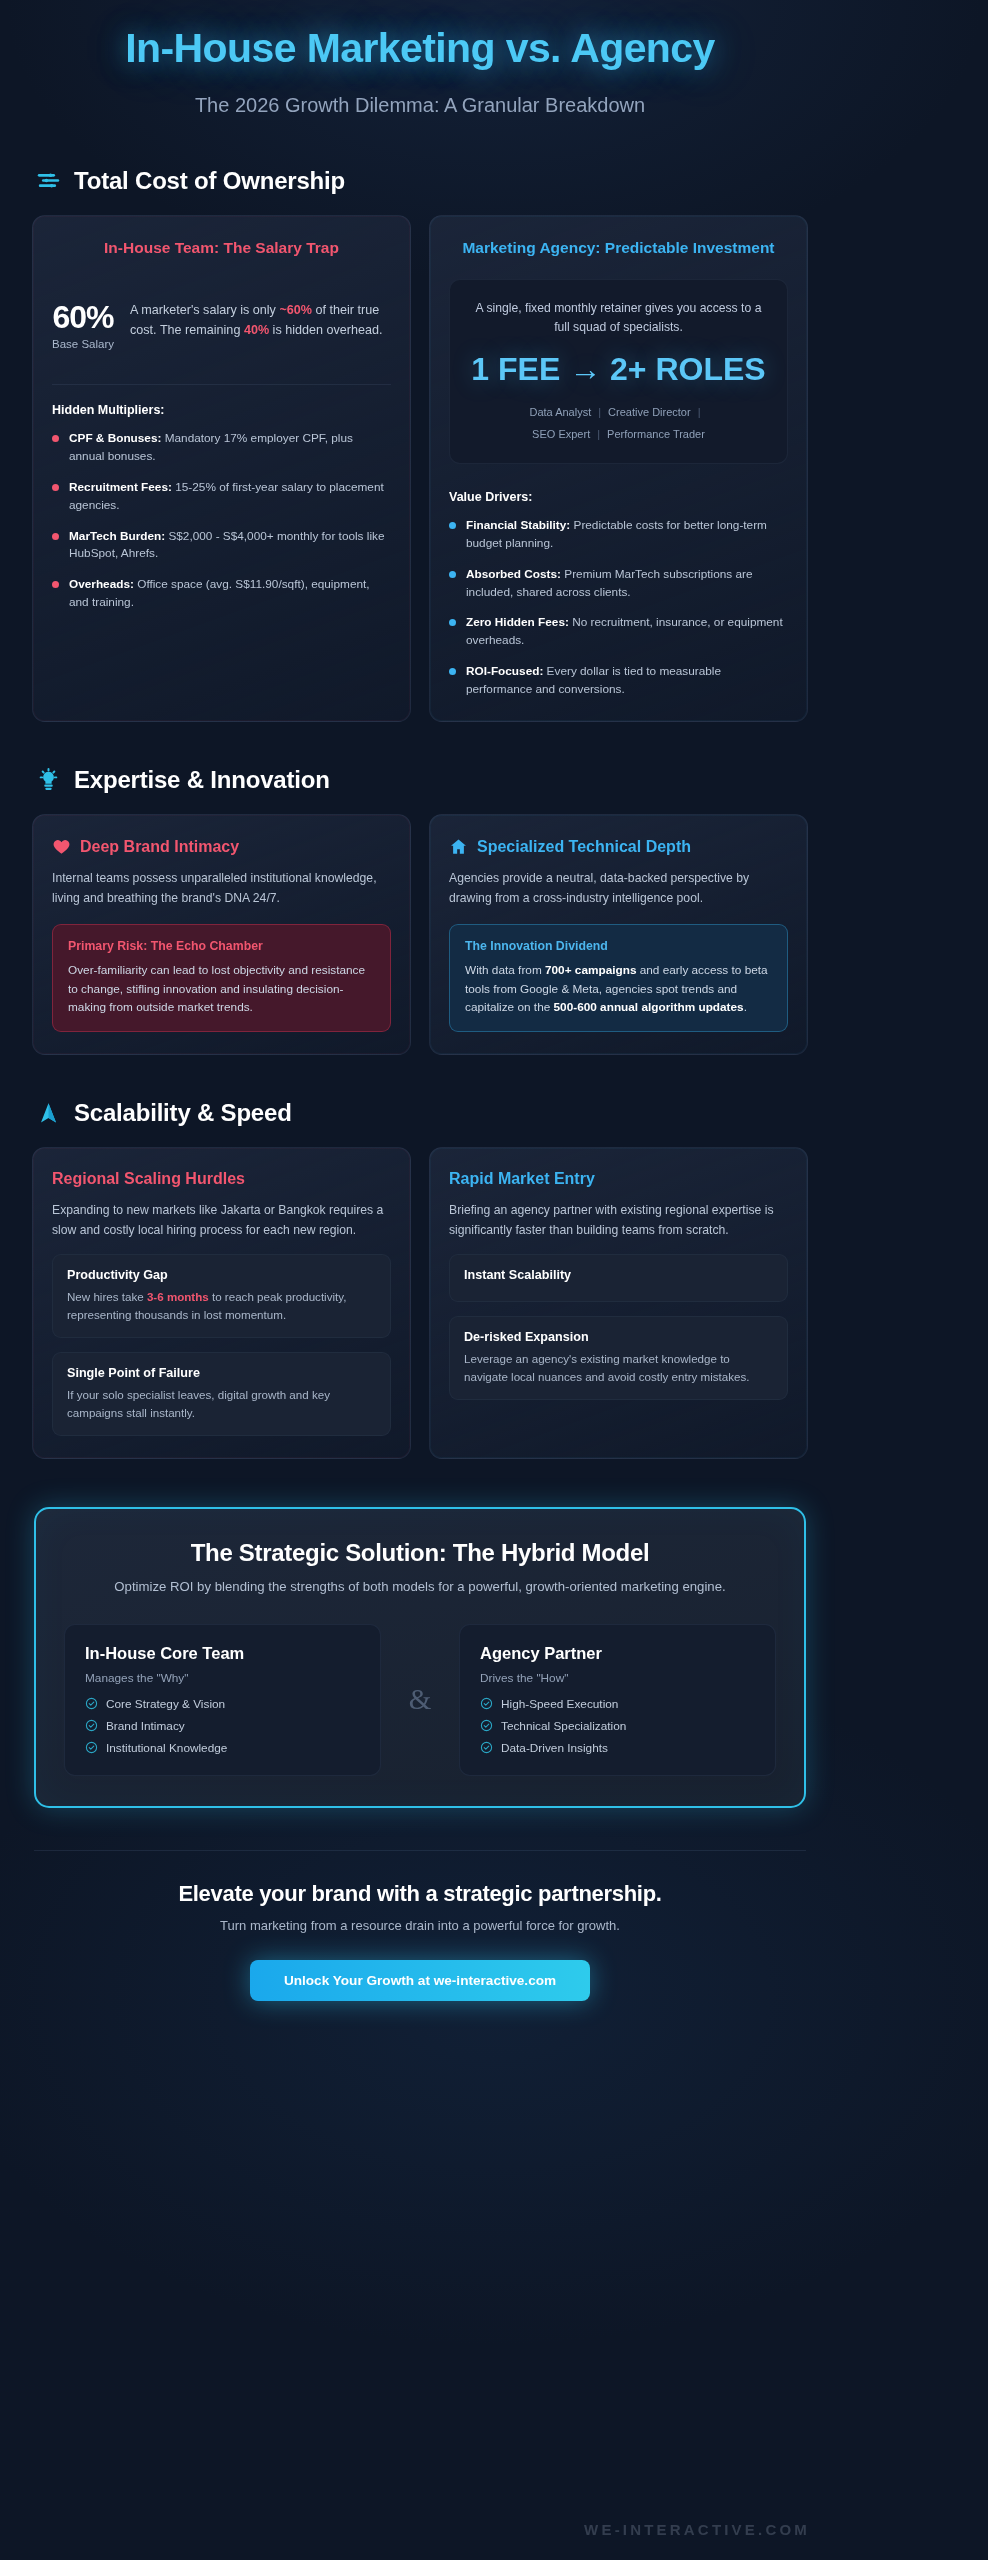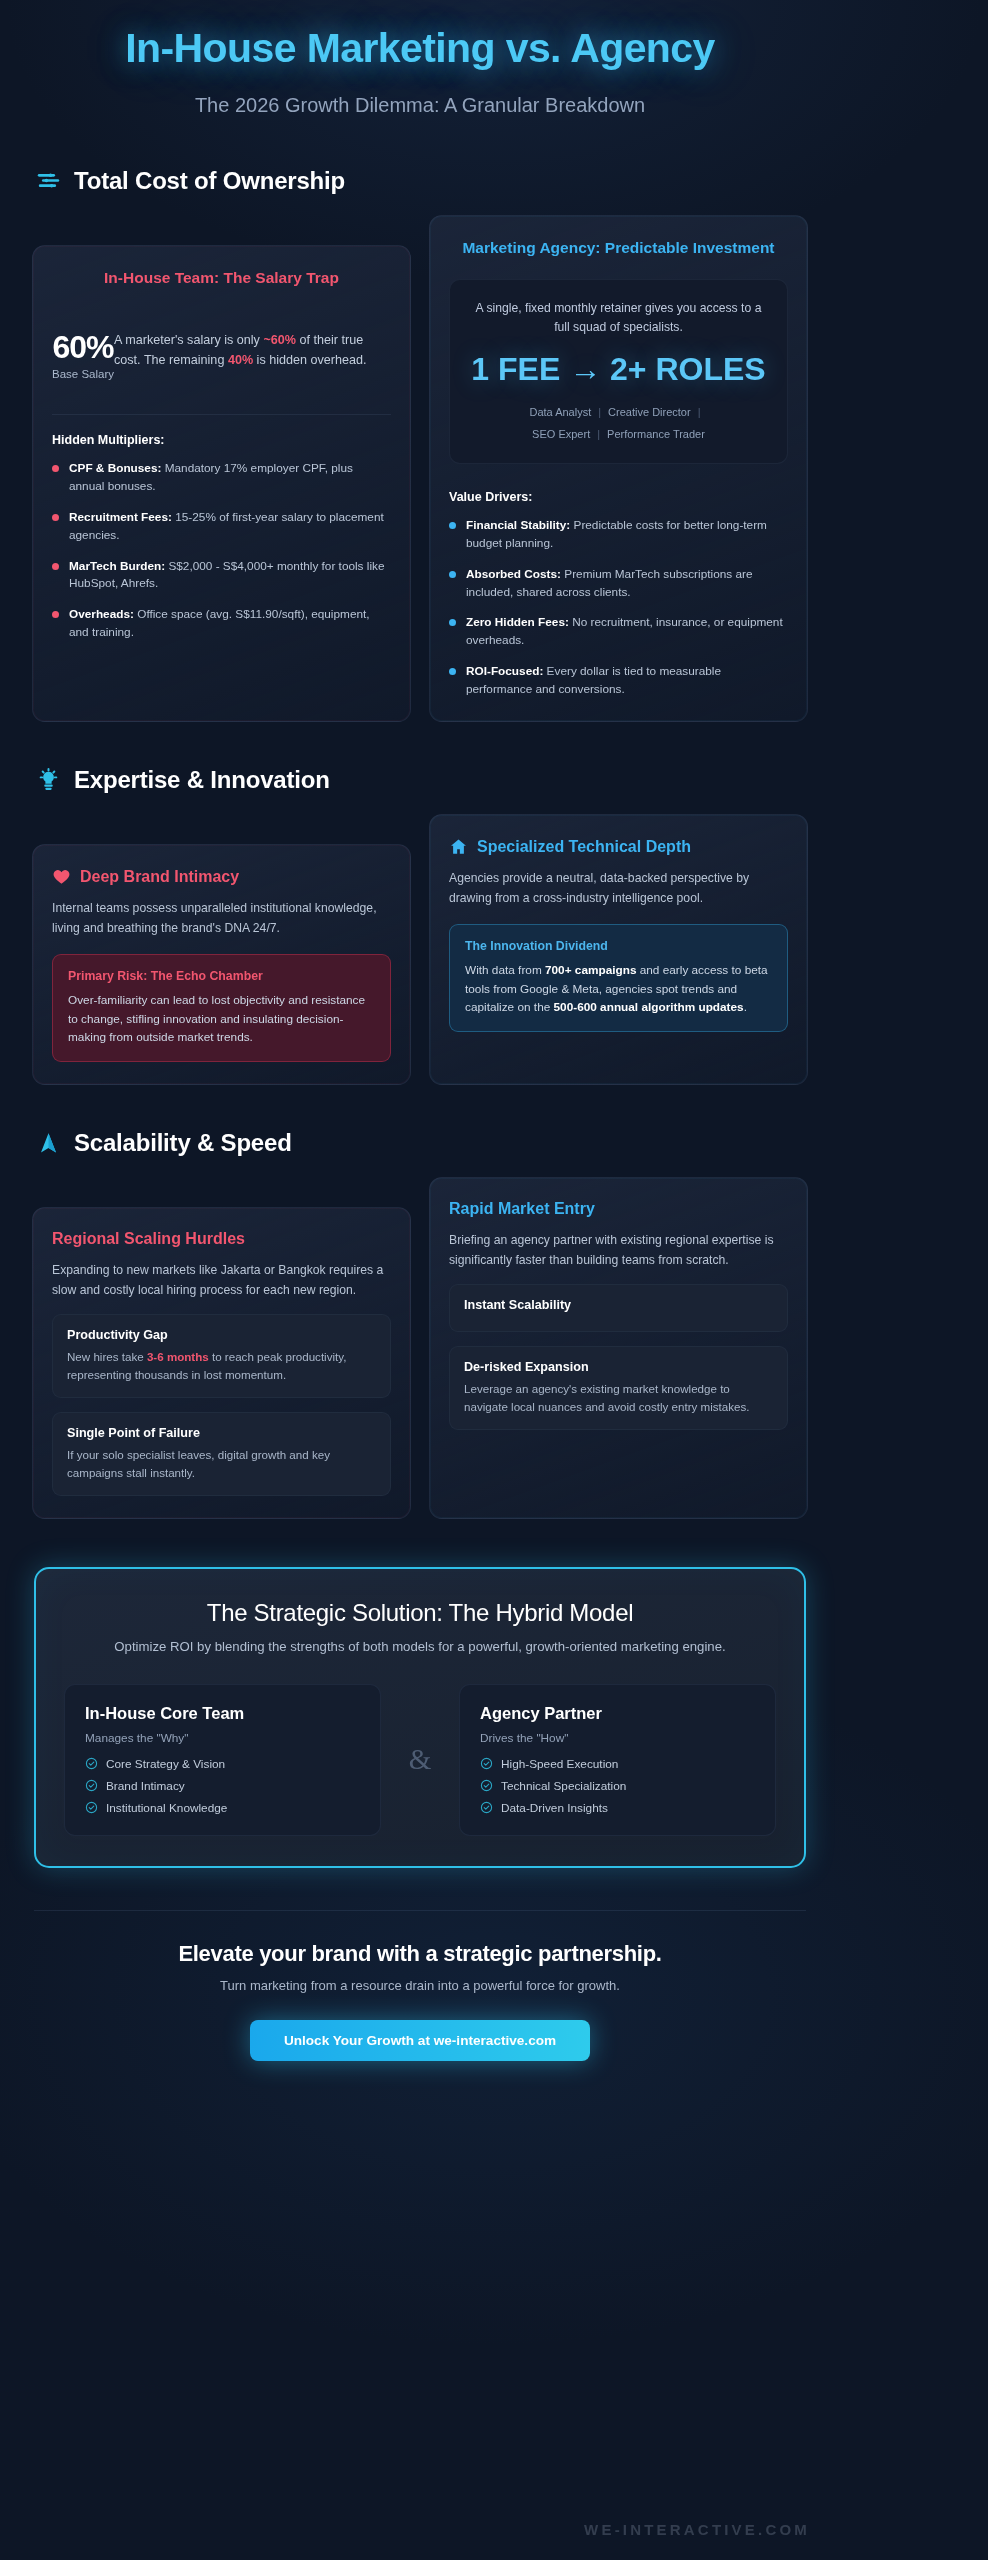--- a/index.html
+++ b/index.html
@@ -43,29 +43,29 @@
   .grid { display:flex; gap:18px; align-items:stretch; }
   .col { flex:1 1 0; min-width:0; display:flex; }
   .card {
     width:100%;
     background:linear-gradient(160deg,#1b2539 0%,#18213352 100%);
     border:1px solid rgba(120,150,190,0.13);
     border-radius:13px;
     padding:22px 19px;
     display:flex; flex-direction:column;
   }
-  .card.red   { box-shadow:inset 0 0 0 1px rgba(244,63,94,0.05);margin-top:30px; }
+  .card.red   { box-shadow:inset 0 0 0 1px rgba(244,63,94,0.05); }
   .card.blue  { box-shadow:inset 0 0 0 1px rgba(56,189,248,0.05); }
 
   .card-title { font-size:15.5px; font-weight:700; line-height:1.35; }
   .card-title.red  { color:#f2566f; text-align:center; }
   .card-title.blue { color:#3cb4f2; text-align:center; }
 
   
-  .stat-row { display:flex; align-items:flex-start; margin-top:40px; }
+  .stat-row { display:flex; gap:16px; align-items:flex-start; margin-top:40px; }
   .stat-left { flex:0 0 auto; text-align:center; padding-top:2px; }
   .stat-num { font-size:32px; font-weight:700; color:#fff; line-height:1; letter-spacing:-1px; }
   .stat-lab { font-size:11.5px; color:#aab8cc; margin-top:5px; }
   .stat-txt { font-size:12.6px; line-height:1.62; color:#c3ceddff; padding-top:1px; }
   .stat-txt b { color:#f2566f; font-weight:700; }
 
   .divider { height:1px; background:rgba(120,150,190,0.12); margin:34px 0 0; }
 
   .list-head { font-size:12.5px; font-weight:700; color:#ffffff; margin:18px 0 13px; }
   ul.blist { list-style:none; }
@@ -132,21 +132,21 @@
 
   
   .hybrid-wrap { margin-top:48px; padding:0 2px; }
   .hybrid {
     border:2px solid #2fc0e8; border-radius:15px;
     background:linear-gradient(165deg,#1d2739 0%,#18212f 100%);
     box-shadow:0 0 28px rgba(45,190,232,0.28), inset 0 0 40px rgba(45,190,232,0.04);
     padding:30px 28px 30px;
     text-align:center;
   }
-  .hybrid h2 { font-size:24px; font-weight:400; color:#ffffff; letter-spacing:-0.3px; }
+  .hybrid h2 { font-size:24px; font-weight:700; color:#ffffff; letter-spacing:-0.3px; }
   .hybrid .hsub { margin:10px auto 0; max-width:720px; font-size:13.2px; line-height:1.55; color:#b2bfd2; }
   .hy-row { display:flex; align-items:stretch; justify-content:flex-start; gap:0; margin-top:26px; }
   .hy-card {
     flex:0 1 390px; text-align:left;
     background:#141d2e; border:1px solid rgba(120,150,190,0.11);
     border-radius:11px; padding:19px 20px 20px;
   }
   .hy-card h3 { font-size:16.5px; font-weight:700; color:#ffffff; }
   .hy-card .role { margin-top:8px; font-size:11.8px; color:#93a2b8; }
   .hy-card ul { list-style:none; margin-top:12px; }

